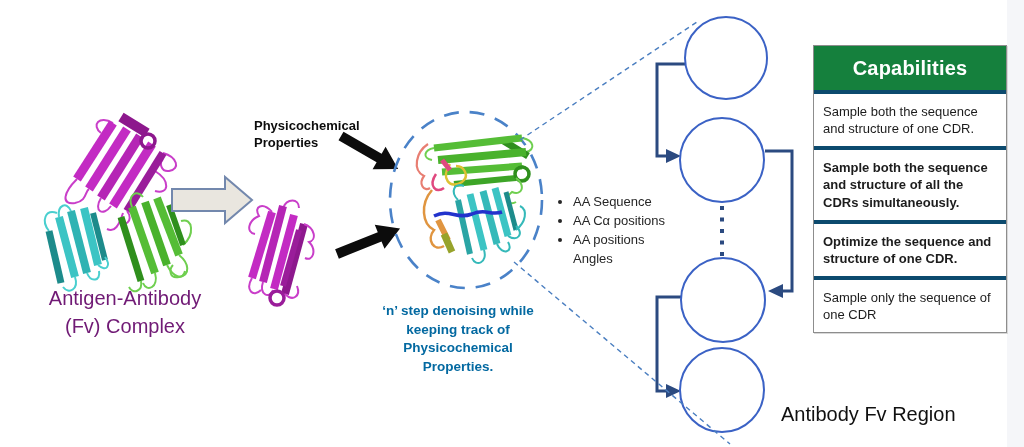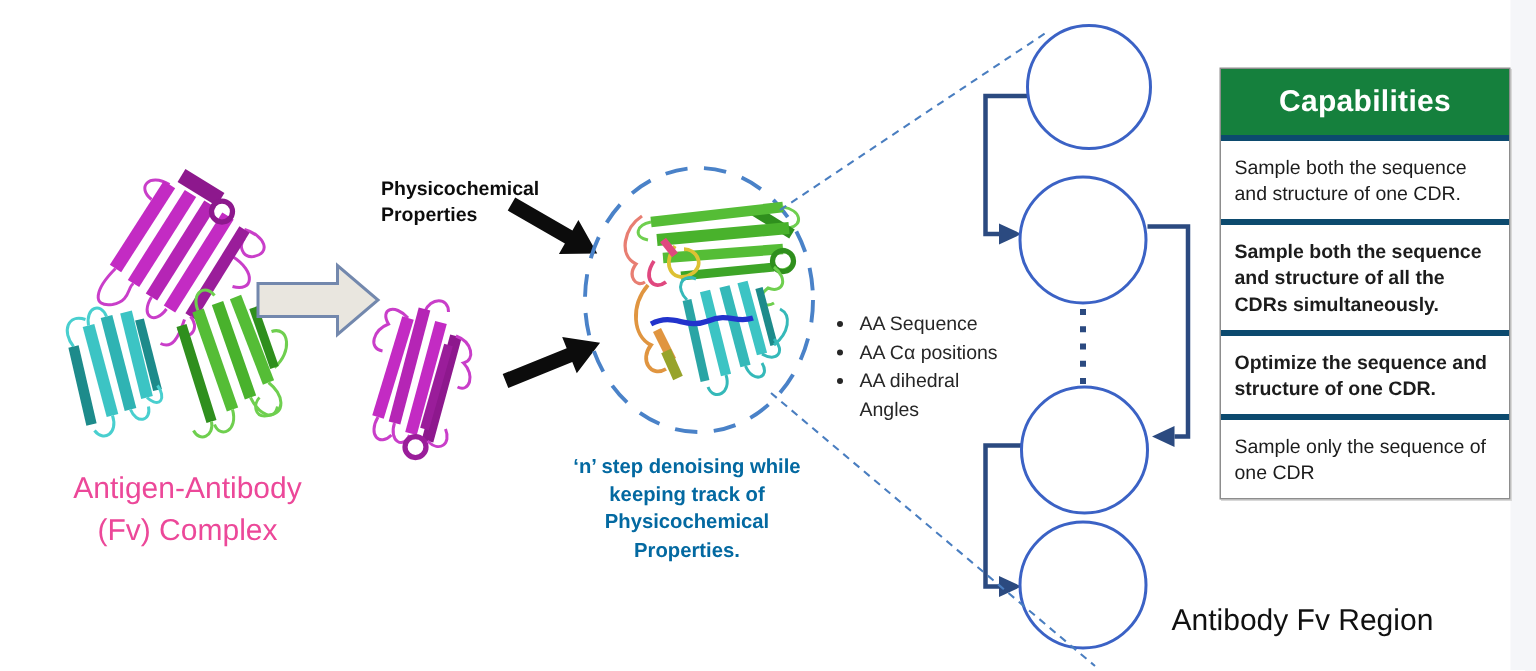--- a/index.html
+++ b/index.html
@@ -3,26 +3,26 @@
 <meta charset="utf-8">
 <style>
   html,body{margin:0;padding:0;background:#ffffff;}
   .canvas{
     position:relative;width:1024px;height:447px;overflow:hidden;
     background:#ffffff;font-family:"Liberation Sans",sans-serif;color:#151515;
   }
   .right-strip{position:absolute;left:1007px;top:0;width:17px;height:447px;background:#f5f6f9;}
   .overlay{position:absolute;left:0;top:0;}
   .txt{position:absolute;}
-  .complex-label{left:22px;top:313px;width:206px;text-align:center;font-size:20px;line-height:1.38;white-space:pre-line;color:#ec4899;}
+  .complex-label{left:22px;top:285px;width:206px;text-align:center;font-size:20px;line-height:1.38;white-space:pre-line;color:#701a75;}
   .phys-label{left:254px;top:117px;font-size:13px;font-weight:bold;line-height:1.32;white-space:pre-line;color:#0c0c0c;}
   .denoise-caption{left:363px;top:302px;width:190px;text-align:center;font-size:13.5px;font-weight:bold;line-height:1.38;white-space:pre-line;color:#0369a1;}
   .cond{left:556px;top:189px;width:160px;font-size:13px;line-height:1.4;color:#262626;}
   .cond-intro{white-space:pre-line;}
-  .cond ul{margin:18px 0 0 0;padding-left:17px;}
+  .cond ul{margin:4px 0 0 0;padding-left:17px;}
   .cond li{margin:1px 0;white-space:pre-line;}
   .fv-region-label{left:781px;top:403px;font-size:20px;color:#101010;text-align:center;}
   .caps{
     position:absolute;left:813px;top:45px;width:194px;
     border:1px solid #8d8d8d;background:#fff;box-sizing:border-box;
     box-shadow:1px 1px 0 #d8d8d8;
   }
   .caps-header{
     height:44px;background:#15803d;color:#ffffff;font-weight:bold;font-size:20px;
     display:flex;align-items:center;justify-content:center;letter-spacing:.2px;
@@ -223,21 +223,21 @@
 
   <div class="txt denoise-caption">‘n’ step denoising while
 keeping track of
 Physicochemical
 Properties.</div>
 
   <div class="txt cond">
     <ul id="cond-bullets">
         <li>AA Sequence</li>
         <li>AA Cα positions</li>
-        <li>AA dihedral
+        <li>AA positions
 Angles</li>
       </ul>
   </div>
 
   <div class="txt fv-region-label">Antibody Fv Region</div>
 
   <div class="caps">
     <div class="caps-header">Capabilities</div>
     <div id="caps-rows">
         <div class="cap-row">Sample both the sequence and structure of one CDR.</div>

